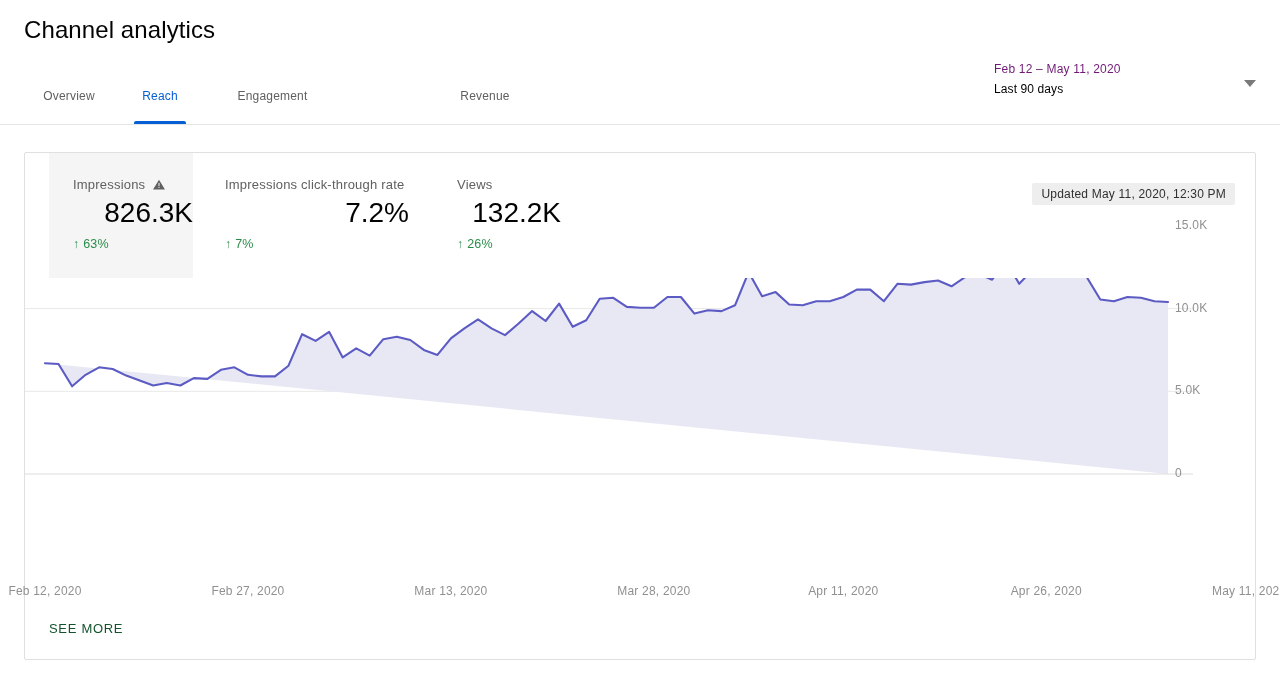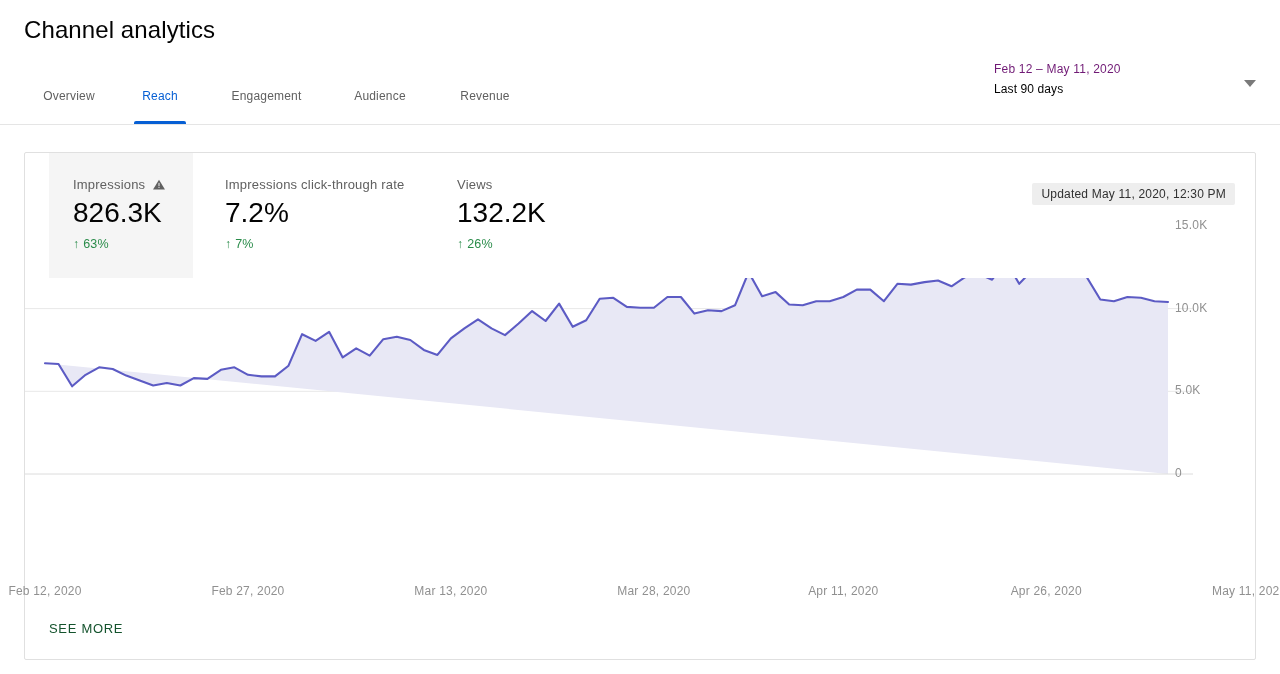--- a/index.html
+++ b/index.html
@@ -58,20 +58,21 @@
     border-top: 7px solid #7a7a7a;
   }
 
   
   #analytics-card {
     position: absolute; left: 24px; top: 152px;
     width: 1232px; height: 508px;
     background: #fff;
     border: 1px solid #e0e0e0;
     border-radius: 2px;
+    text-align: right;
   }
 
   
   #metric-strip { position: absolute; left: 0; top: 0; width: 1232px; height: 125px; }
   .metric {
     position: absolute; top: 0; height: 125px;
     padding: 24px 0 0 24px;
     cursor: pointer;
   }
   .metric.selected { background: #f5f5f5; }
@@ -128,25 +129,22 @@
 
 <div id="page-title">Channel analytics</div>
 
 <div id="tabbar">
     <div class="tab" style="left: 24px; width: 90px;">
       <span>Overview</span>
     </div>
     <div class="tab active" style="left: 134px; width: 52px;">
       <span>Reach</span>
     </div>
-    <div class="tab" style="left: 212px; width: 109px;">
+    <div class="tab" style="left: 218px; width: 109px;">
       <span>Engagement</span>
-    </div>
-    <div class="tab" style="left: 335px; width: 90px;">
-      <span>Audience</span>
     </div>
     <div class="tab" style="left: 445px; width: 80px;">
       <span>Revenue</span>
     </div>
   </div>
 
 <div id="date-range">
   <div id="date-range-sub">Feb 12 – May 11, 2020</div>
   <div id="date-range-main">Last 90 days</div>
   <div id="date-range-caret"></div>

